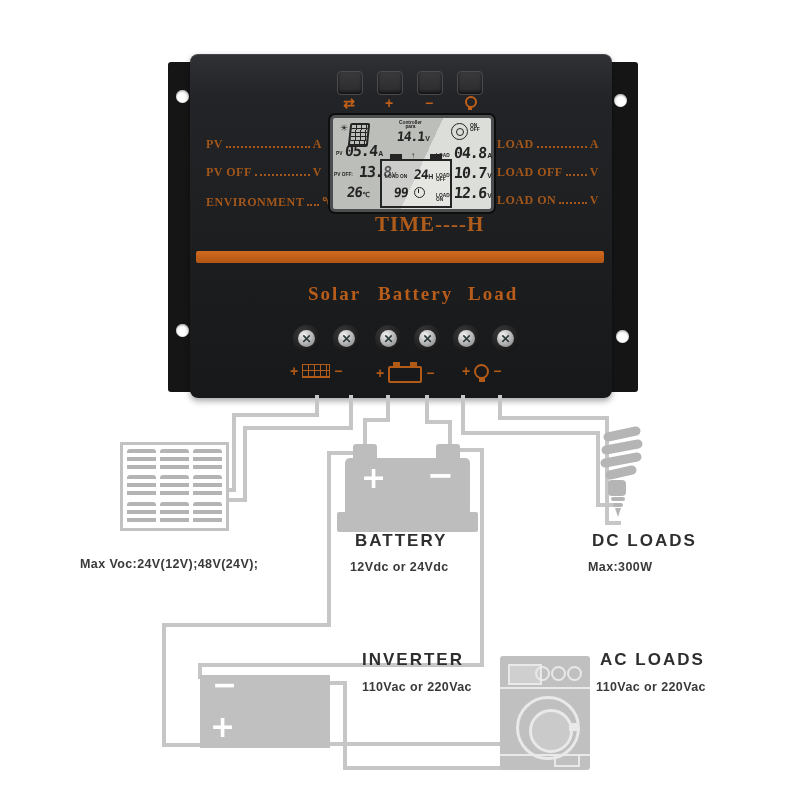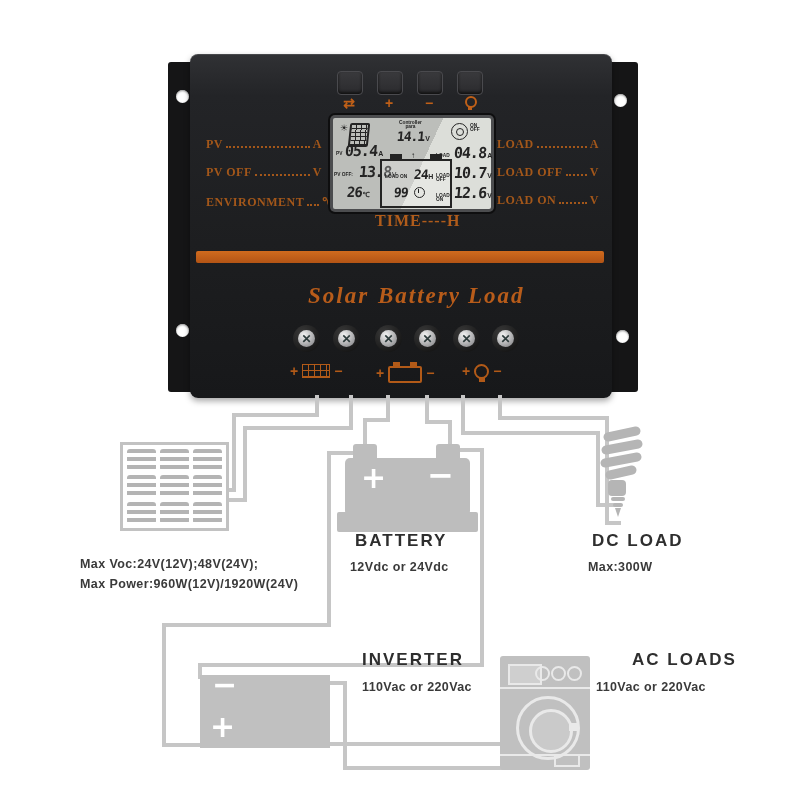--- a/index.html
+++ b/index.html
@@ -14,24 +14,24 @@
         border-radius:8px;box-shadow:0 3px 6px rgba(0,0,0,.35);border-top:1px solid #47484b;}
   .btn{position:absolute;width:24px;height:22px;background:linear-gradient(180deg,#39393c,#2b2b2e);
        border:1px solid #4a4a4e;border-radius:4px;box-shadow:inset 0 -2px 3px #111;}
   .btn-sym{position:absolute;color:#c06018;font-size:14px;font-weight:bold;width:26px;text-align:center;line-height:14px;}
   .bulb-sym{position:absolute;width:8px;height:8px;border:2px solid #c06018;border-radius:50%;}
   .bulb-sym::after{content:"";position:absolute;left:1px;top:8px;width:4px;height:4px;background:#c06018;}
 
   .plabel{position:absolute;display:flex;align-items:baseline;color:#a3571a;
           font-family:"Liberation Serif",serif;font-size:12px;letter-spacing:.5px;font-weight:bold;}
   .plabel .lead{flex:1;border-bottom:2px dotted #a3571a;margin:0 3px 3px 3px;min-width:12px;}
-  .time-h{position:absolute;color:#b05c1b;font-family:"Liberation Serif",serif;font-size:16px;font-weight:bold;letter-spacing:1px;}
+  .time-h{position:absolute;color:#b05c1b;font-family:"Liberation Serif",serif;font-size:21px;font-weight:bold;letter-spacing:1px;}
   .brand{position:absolute;color:#cf6d1a;font-family:"Liberation Serif",serif;font-size:22px;font-weight:bold;letter-spacing:1px;}
   .stripe{position:absolute;background:linear-gradient(180deg,#d06b1e,#b35415);border-radius:2px;}
-  .term-label{position:absolute;color:#b85c1a;font-family:"Liberation Serif",serif;font-size:23px;font-weight:bold;letter-spacing:2px;font-style:italic;}
+  .term-label{position:absolute;color:#b85c1a;font-family:"Liberation Serif",serif;font-size:19px;font-weight:bold;letter-spacing:2px;}
 
   
   .screw{position:absolute;width:27px;height:27px;border-radius:50%;background:radial-gradient(circle at 35% 30%,#3a3a3a,#0c0c0c);
          display:flex;align-items:center;justify-content:center;}
   .screw .in{width:17px;height:17px;border-radius:50%;background:radial-gradient(circle at 35% 30%,#f4f4f4,#9e9ea0 70%,#6f6f71);
              display:flex;align-items:center;justify-content:center;color:#2c3a3a;font-size:12px;font-weight:bold;}
 
   
   .pol{position:absolute;display:flex;align-items:center;gap:4px;color:#b25a18;font-size:14px;font-weight:bold;}
   .pv-mini{width:26px;height:12px;border:1px solid #b25a18;
@@ -301,21 +301,20 @@
       <div class="cell"></div>
       <div class="cell"></div>
     <div class="cell"></div>
       <div class="cell"></div>
       <div class="cell"></div>
     <div class="cell"></div>
       <div class="cell"></div>
       <div class="cell"></div>
   </div>
   <div class="d-spec" style="left:80px;top:557px;">Max  Voc:24V(12V);48V(24V);</div>
-  <div class="d-spec" style="left:80px;top:577px;">Max  Power:960W(12V)/1920W(24V)</div>
 
   <div class="batterm" style="left:353px;top:444px;width:24px;height:16px;"></div>
   <div class="batterm" style="left:436px;top:444px;width:24px;height:16px;"></div>
   <div class="batbody" style="left:345px;top:458px;width:125px;height:58px;">
     <div class="sign" style="left:16px;top:2px;font-size:30px;">+</div>
     <div class="sign" style="right:16px;top:-2px;font-size:32px;">−</div>
   </div>
   <div class="batfoot" style="left:337px;top:512px;width:141px;height:20px;border-radius:2px;"></div>
   <div class="d-title" style="left:355px;top:531px;">BATTERY</div>
   <div class="d-spec" style="left:350px;top:560px;">12Vdc  or  24Vdc</div>
@@ -325,21 +324,21 @@
       <line x1="20" y1="12" x2="48" y2="6"></line>
       <line x1="18" y1="25" x2="50" y2="19"></line>
       <line x1="17" y1="38" x2="49" y2="32"></line>
       <line x1="22" y1="50" x2="44" y2="45"></line>
     </g>
     <rect x="20" y="55" width="18" height="16" rx="4" fill="#b5b5b5"></rect>
     <rect x="23" y="72" width="14" height="4" rx="2" fill="#b5b5b5"></rect>
     <rect x="25" y="78" width="10" height="4" rx="2" fill="#b5b5b5"></rect>
     <path d="M27 83 L33 83 L30 92 Z" fill="#b5b5b5"></path>
   </svg>
-  <div class="d-title" style="left:592px;top:531px;">DC  LOAD</div>
+  <div class="d-title" style="left:592px;top:531px;">DC  LOADS</div>
   <div class="d-spec" style="left:588px;top:560px;">Max:300W</div>
 
   <div class="invbox" style="left:200px;top:675px;width:130px;height:73px;">
     <div class="sign" style="left:12px;top:-8px;font-size:30px;">−</div>
     <div class="sign" style="left:10px;top:34px;font-size:30px;">+</div>
   </div>
   <div class="d-title" style="left:362px;top:650px;">INVERTER</div>
   <div class="d-spec" style="left:362px;top:680px;">110Vac  or  220Vac</div>
 
   <div class="washer" style="left:500px;top:656px;width:90px;height:114px;">
@@ -348,16 +347,16 @@
     <div class="knob" style="right:24px;"></div>
     <div class="knob" style="right:8px;"></div>
     <div class="sep"></div>
     <div class="door">
         <div class="drum"></div>
         <div class="handle"></div>
       </div>
     <div class="base"></div>
     <div class="filter"></div>
   </div>
-  <div class="d-title" style="left:600px;top:650px;margin-left:32px;">AC  LOADS</div>
+  <div class="d-title" style="left:600px;top:650px;">AC  LOADS</div>
   <div class="d-spec" style="left:596px;top:680px;">110Vac  or  220Vac</div>
 
 </div>
 
 </body></html>

